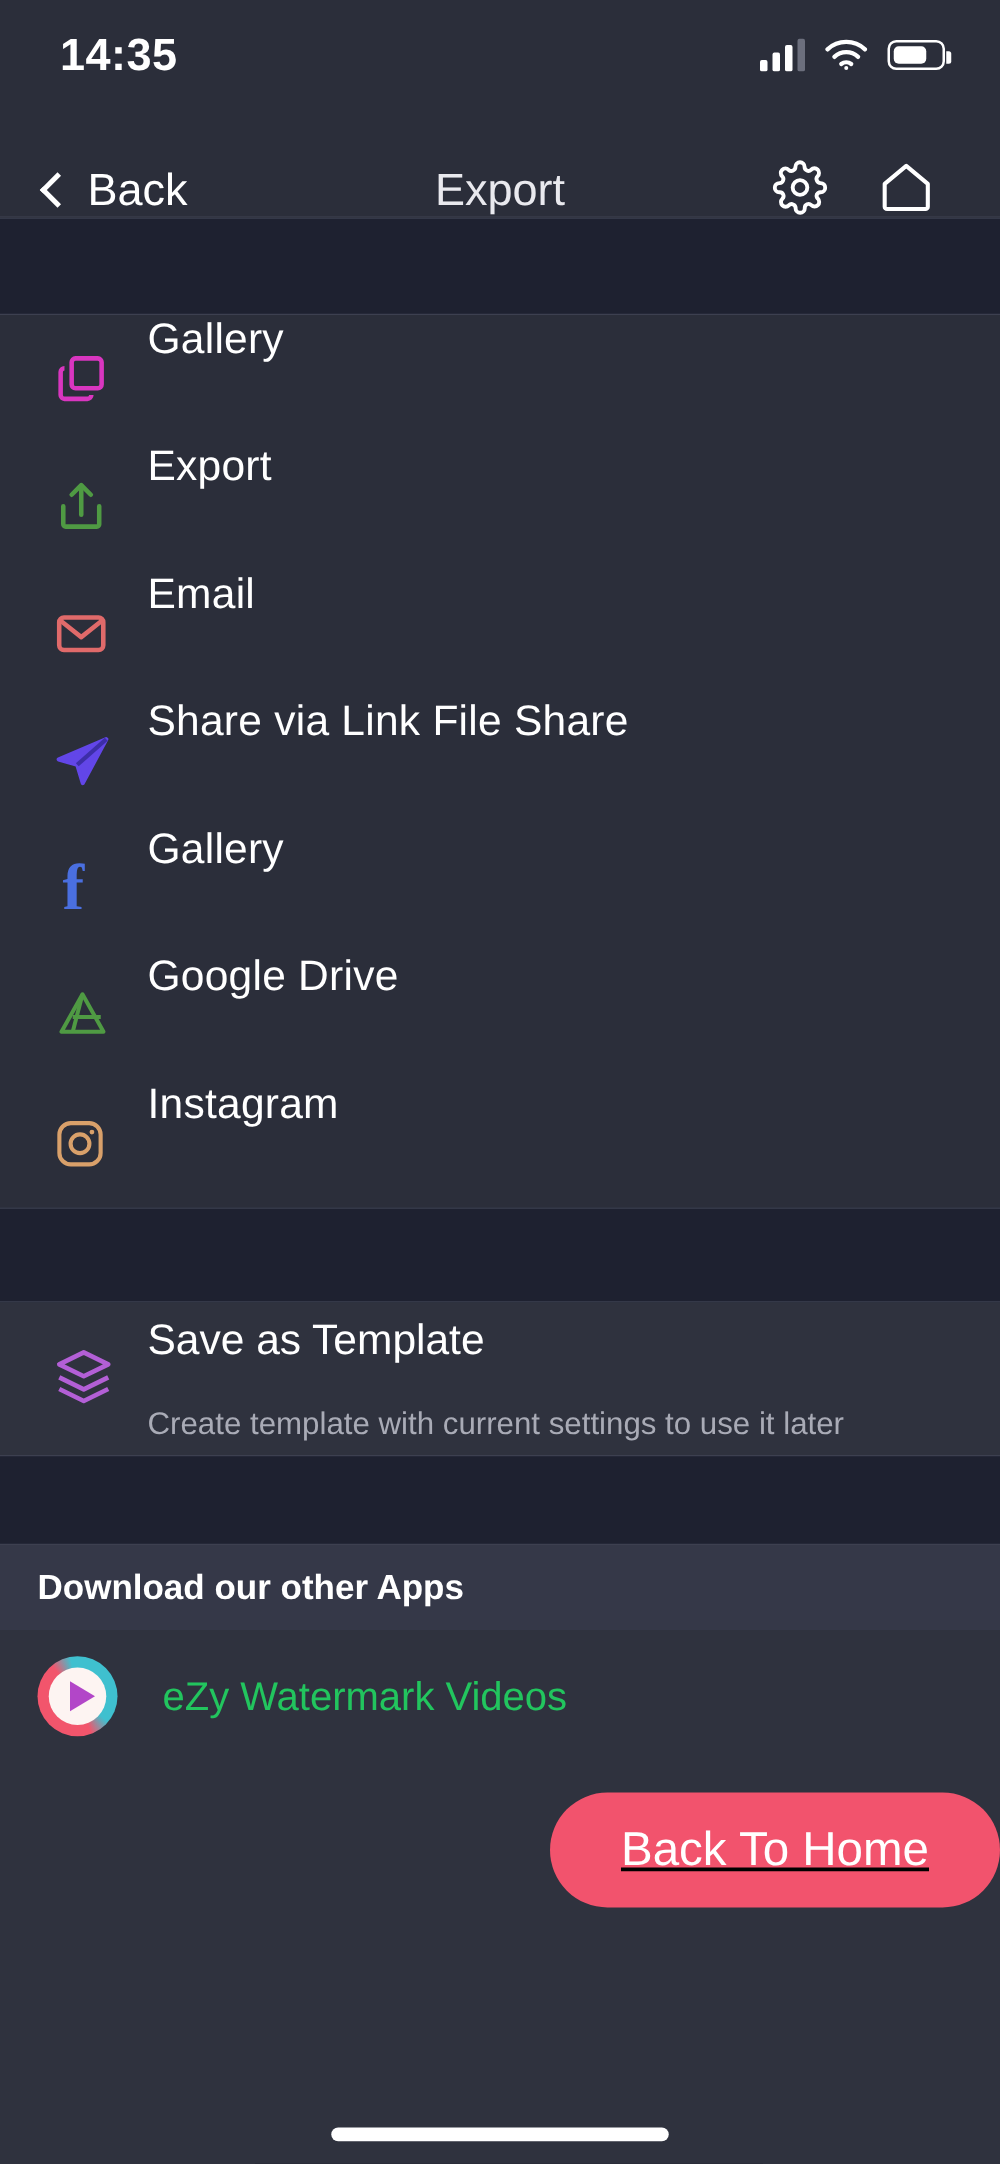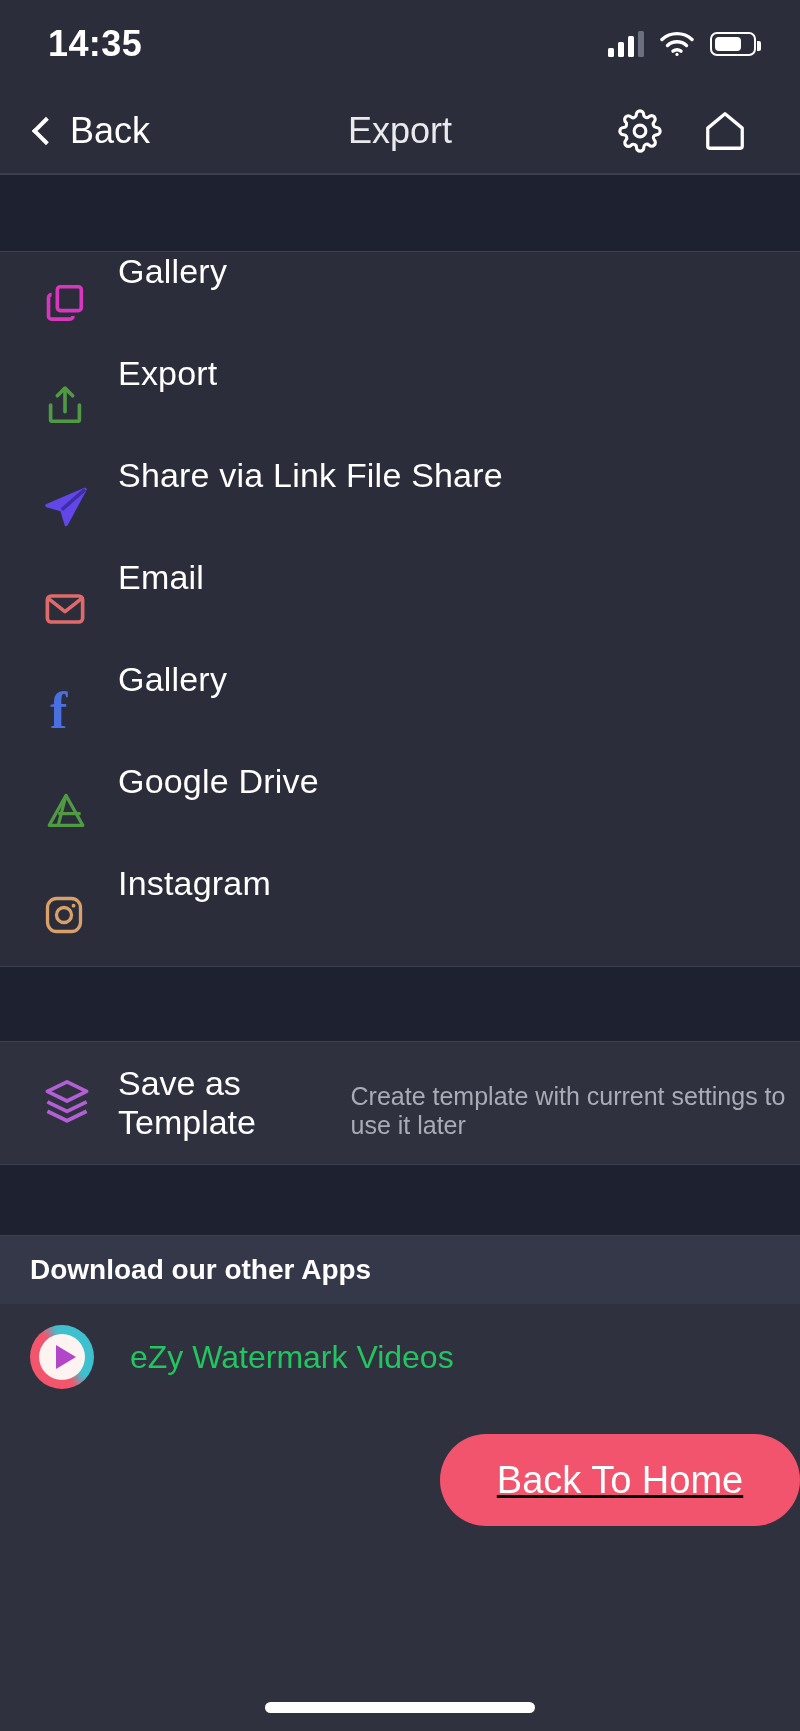--- a/index.html
+++ b/index.html
@@ -26,21 +26,21 @@
   .bars i:nth-child(2){ height:15px; }
   .bars i:nth-child(3){ height:21px; }
   .bars i:nth-child(4){ height:26px; background:#6c6f7d; }
   .batt { position:relative; width:46px; height:24px; border:2.5px solid #ffffff; border-radius:7px; }
   .batt::after { content:""; position:absolute; right:-7px; top:7px; width:4px; height:10px; background:#ffffff; border-radius:0 2px 2px 0; }
   .batt span { position:absolute; left:3px; top:3px; bottom:3px; width:62%; background:#ffffff; border-radius:4px; display:block; }
 
   
   .navbar {
     height:86px; flex:0 0 86px;
-    display:flex; align-items:center;
+    display:flex; align-items:flex-end;
     background:#2b2e3a;
     position:relative;
     border-bottom:1px solid #3a3d4b;
   }
   .nav-back { display:flex; align-items:center; gap:14px; padding-left:36px; cursor:pointer; }
   .nav-back .chev { width:20px; height:20px; border-left:4px solid #fff; border-bottom:4px solid #fff; transform:rotate(45deg); }
   .nav-back span { color:#ffffff; font-size:36px; }
   .nav-title { position:absolute; left:0; right:0; text-align:center; color:#e9e9ee; font-size:36px; pointer-events:none; }
   .nav-actions { margin-left:auto; display:flex; align-items:center; gap:40px; padding-right:52px; }
   .nav-actions svg { display:block; }
@@ -55,21 +55,21 @@
   .list { background:#2b2e3a; }
   .row { display:flex; height:102px; padding-left:42px; cursor:pointer; }
   .row .ic { width:76px; flex:0 0 76px; display:flex; align-items:center; justify-content:flex-start; }
   .row .ic svg { display:block; }
   .row .lbl { color:#ffffff; font-size:34px; letter-spacing:0.2px; }
   .fb-glyph { color:#4a6fe0; font-size:52px; font-weight:700; font-family:"Liberation Serif", serif; line-height:1; padding-left:8px; }
 
   
   .template { background:#2f323e; display:flex; align-items:center; height:122px; padding-left:42px; cursor:pointer; }
   .template .ic { width:76px; flex:0 0 76px; }
-  .template .txt { display:flex; flex-direction:row; gap:15px; }
+  .template .txt { display:flex; flex-direction:column; gap:15px; }
   .template .t-title { color:#ffffff; font-size:34px; }
   .template .t-sub { color:#a9abb6; font-size:25px;margin-top:18px; }
 
   
   .dl-header { background:#353848; height:68px; display:flex; align-items:center; padding-left:30px; }
   .dl-header span { color:#ffffff; font-size:28px; font-weight:700; }
   .apps { background:#2f323e; flex:1; display:flex; flex-direction:column; }
   .app-row { display:flex; align-items:center; height:106px; padding-left:30px; cursor:pointer; }
   .app-icon { width:64px; height:64px; flex:0 0 64px; border-radius:50%; position:relative;
               background:conic-gradient(from 20deg,#3fc0cf 0deg 110deg,#f2556c 140deg 300deg,#3fc0cf 330deg 360deg); }
@@ -149,36 +149,36 @@
           <path d="M4.5 12v7.5a1 1 0 0 0 1 1h13a1 1 0 0 0 1-1V12"></path>
           <path d="M12 15.5V3.5"></path>
           <path d="M8 7.2 12 3.2l4 4"></path>
         </svg>
       </div>
       <div class="lbl">Export</div>
     </div>
 
     <div class="row">
       <div class="ic">
+        <svg width="46" height="46" viewBox="0 0 24 24" fill="none" stroke="#e06a6a" stroke-width="1.9" stroke-linecap="round" stroke-linejoin="round">
+          <rect x="2.8" y="5.2" width="18.4" height="13.6" rx="2"></rect>
+          <path d="M3.4 6.6 12 13.4l8.6-6.8"></path>
+        </svg>
+      </div>
+      <div class="lbl">Email</div>
+    </div>
+
+    <div class="row">
+      <div class="ic">
         <svg width="48" height="48" viewBox="0 0 24 24" fill="none" stroke="#6246e8" stroke-width="1.7" stroke-linejoin="round">
           <path d="M21.5 3.2 2.5 11.3l7.4 2.1 2.2 7.3z" fill="#6246e8"></path>
           <path d="M9.9 13.4 21.5 3.2" stroke="#3d2ea8"></path>
         </svg>
       </div>
       <div class="lbl">Share via Link File Share</div>
-    </div>
-
-    <div class="row">
-      <div class="ic">
-        <svg width="46" height="46" viewBox="0 0 24 24" fill="none" stroke="#e06a6a" stroke-width="1.9" stroke-linecap="round" stroke-linejoin="round">
-          <rect x="2.8" y="5.2" width="18.4" height="13.6" rx="2"></rect>
-          <path d="M3.4 6.6 12 13.4l8.6-6.8"></path>
-        </svg>
-      </div>
-      <div class="lbl">Email</div>
     </div>
 
     <div class="row">
       <div class="ic">
         <div class="fb-glyph">f</div>
       </div>
       <div class="lbl">Gallery</div>
     </div>
 
     <div class="row">

